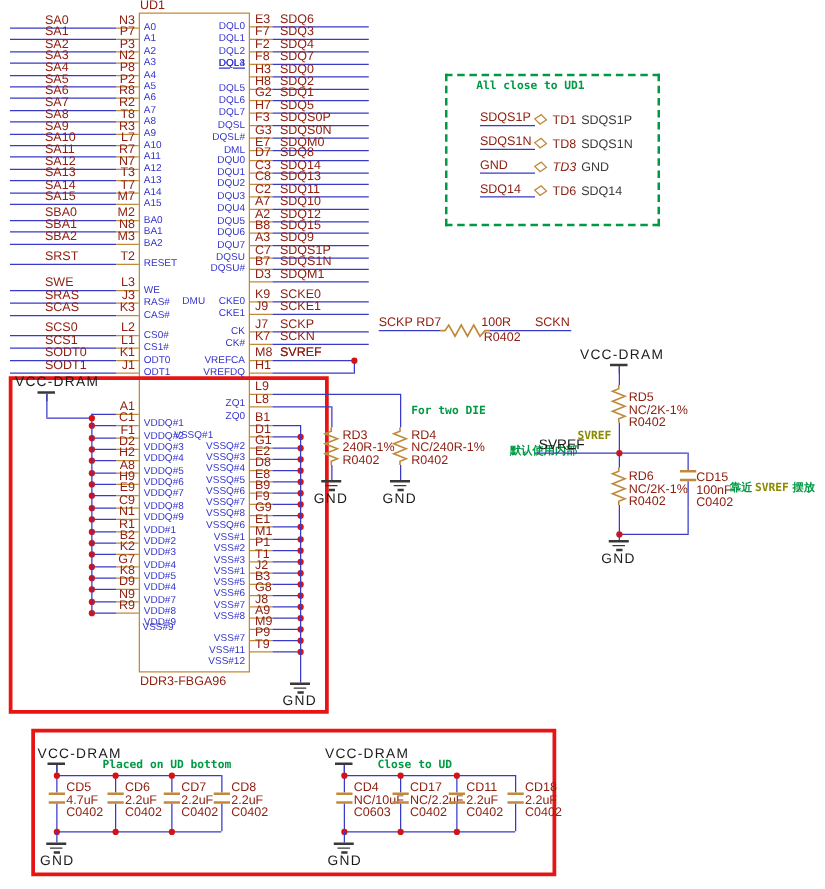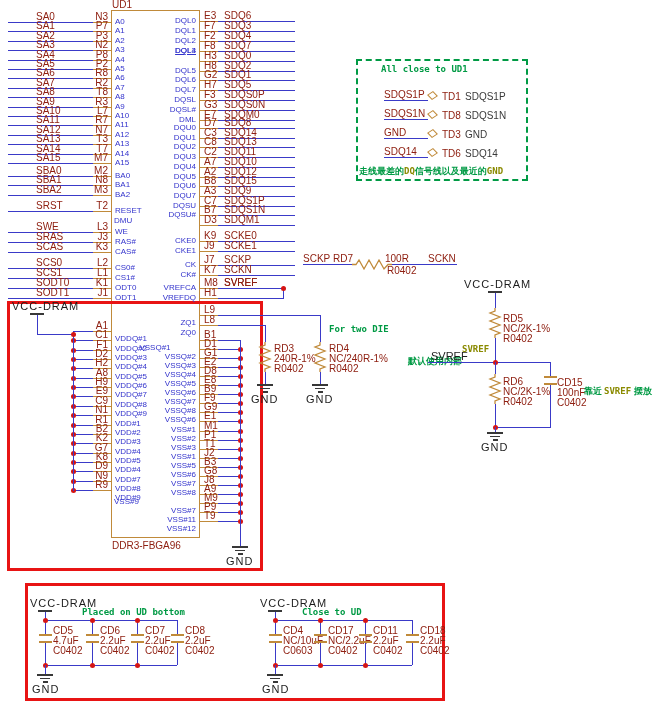--- a/index.html
+++ b/index.html
@@ -32,21 +32,20 @@
 <body style="--wire: #3a3ac8; --part: #c08a3a; --netlabel: #8f2012; --pinname: #3333cc; --ann: #009a44; --annalt: #8a8a00; --hl: #e81414; --junction: #d41414; --sym: #383838;">
 
 <div id="schematic">
   <div class="chip-outline"></div>
   <span class="lab nl" style="left:112px;top:0px;">UD1</span>
   <span class="lab nl" style="left:112px;top:541px;">DDR3-FBGA96</span>
   <div id="power-box" class="red-box"></div>
   <div id="caps-box" class="red-box"></div>
   <div id="tp-box"></div>
   <span class="lab ann" style="left:381px;top:64px;">All close to UD1</span>
-  <div id="tp-note"><span class="ann">走线最差的</span><span class="ann annalt">DQ</span><span class="ann">信号线以及最近的</span><span class="ann annalt">GND</span></div>
   <div id="gen">
       <div class="seg" style="left: 8px; top: 22px; width: 85px; height: 1px; background: rgb(58, 58, 200);"></div>
       <div class="seg" style="left: 93px; top: 22px; width: 18px; height: 1px; background: rgb(192, 138, 58);"></div>
       <span class="lab nl" style="left: 36px; top: 12px;">SA0</span>
       <span class="lab nl" style="left: 58px; top: 12px; width: 50px; text-align: right;">N3</span>
       <span class="lab pn" style="left: 115px; top: 17px;">A0</span>
       <div class="seg" style="left: 8px; top: 31.4px; width: 85px; height: 1px; background: rgb(58, 58, 200);"></div>
       <div class="seg" style="left: 93px; top: 31.4px; width: 18px; height: 1px; background: rgb(192, 138, 58);"></div>
       <span class="lab nl" style="left: 36px; top: 21.4px;">SA1</span>
       <span class="lab nl" style="left: 58px; top: 21.4px; width: 50px; text-align: right;">P7</span>
@@ -278,21 +277,21 @@
       <span class="lab pn" style="left: 114px; top: 200.6px; width: 82px; text-align: right;">DQSU</span>
       <div class="seg" style="left: 200px; top: 215.3px; width: 18px; height: 1px; background: rgb(192, 138, 58);"></div>
       <div class="seg" style="left: 218px; top: 215.3px; width: 77px; height: 1px; background: rgb(58, 58, 200);"></div>
       <span class="lab nl" style="left: 204px; top: 205.3px;">B7</span>
       <span class="lab nl" style="left: 224px; top: 205.3px;">SDQS1N</span>
       <span class="lab pn" style="left: 114px; top: 210.3px; width: 82px; text-align: right;">DQSU#</span>
       <div class="seg" style="left: 200px; top: 225px; width: 18px; height: 1px; background: rgb(192, 138, 58);"></div>
       <div class="seg" style="left: 218px; top: 225px; width: 77px; height: 1px; background: rgb(58, 58, 200);"></div>
       <span class="lab nl" style="left: 204px; top: 215px;">D3</span>
       <span class="lab nl" style="left: 224px; top: 215px;">SDQM1</span>
-      <span class="lab pn" style="left: 114px; top: 216px; width: 82px; text-align: left;">DMU</span>
+      <span class="lab pn" style="left: 114px; top: 236px; width: 82px; text-align: center;">DMU</span>
       <div class="seg" style="left: 200px; top: 241px; width: 18px; height: 1px; background: rgb(192, 138, 58);"></div>
       <div class="seg" style="left: 218px; top: 241px; width: 77px; height: 1px; background: rgb(58, 58, 200);"></div>
       <span class="lab nl" style="left: 204px; top: 231px;">K9</span>
       <span class="lab nl" style="left: 224px; top: 231px;">SCKE0</span>
       <span class="lab pn" style="left: 114px; top: 236px; width: 82px; text-align: right;">CKE0</span>
       <div class="seg" style="left: 200px; top: 250.7px; width: 18px; height: 1px; background: rgb(192, 138, 58);"></div>
       <div class="seg" style="left: 218px; top: 250.7px; width: 77px; height: 1px; background: rgb(58, 58, 200);"></div>
       <span class="lab nl" style="left: 204px; top: 240.7px;">J9</span>
       <span class="lab nl" style="left: 224px; top: 240.7px;">SCKE1</span>
       <span class="lab pn" style="left: 114px; top: 245.7px; width: 82px; text-align: right;">CKE1</span>
@@ -614,21 +613,21 @@
       <span class="lab nl" style="left: 442px; top: 92px;">TD1</span>
       <span class="lab tpn" style="left: 465px; top: 92px;">SDQS1P</span>
       <span class="lab nl" style="left: 384px; top: 109px;">SDQS1N</span>
       <div class="seg" style="left: 384px; top: 119px; width: 44px; height: 1px; background: rgb(58, 58, 200);"></div>
       <div class="tp-diamond" style="left: 429px; top: 111px;"></div>
       <span class="lab nl" style="left: 442px; top: 111px;">TD8</span>
       <span class="lab tpn" style="left: 465px; top: 111px;">SDQS1N</span>
       <span class="lab nl" style="left: 384px; top: 128px;">GND</span>
       <div class="seg" style="left: 384px; top: 138px; width: 44px; height: 1px; background: rgb(58, 58, 200);"></div>
       <div class="tp-diamond" style="left: 429px; top: 130px;"></div>
-      <span class="lab nl" style="left: 442px; top: 130px;">TD3</span>
+      <span class="lab nl" style="left: 442px; top: 130px; font-style: italic;">TD3</span>
       <span class="lab tpn" style="left: 465px; top: 130px;">GND</span>
       <span class="lab nl" style="left: 384px; top: 147px;">SDQ14</span>
       <div class="seg" style="left: 384px; top: 157px; width: 44px; height: 1px; background: rgb(58, 58, 200);"></div>
       <div class="tp-diamond" style="left: 429px; top: 149px;"></div>
       <span class="lab nl" style="left: 442px; top: 149px;">TD6</span>
       <span class="lab tpn" style="left: 465px; top: 149px;">SDQ14</span>
       <span class="lab pwr" style="left: 30px; top: 598px;">VCC-DRAM</span>
       <div class="seg" style="left: 38px; top: 610px; width: 14px; height: 2px; background: rgb(56, 56, 56);"></div>
       <div class="seg" style="left: 44.5px; top: 612px; width: 1.4px; height: 6px; background: rgb(56, 56, 56);"></div>
       <div class="seg" style="left: 44.5px; top: 612px; width: 1px; height: 8px; background: rgb(58, 58, 200);"></div>

